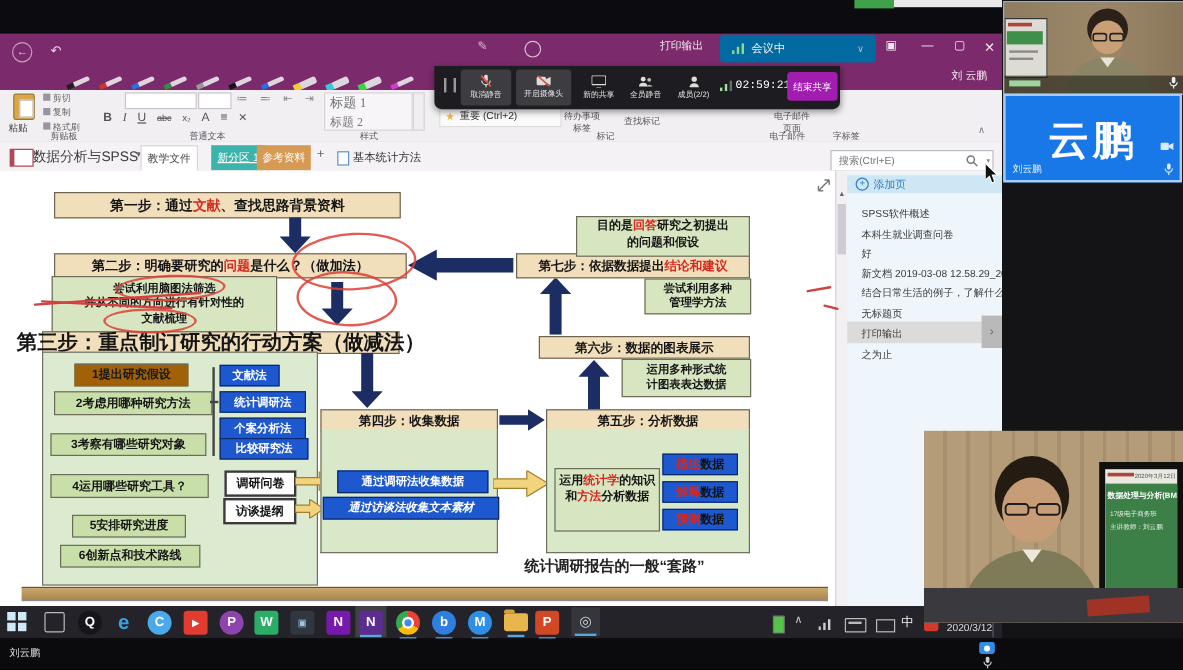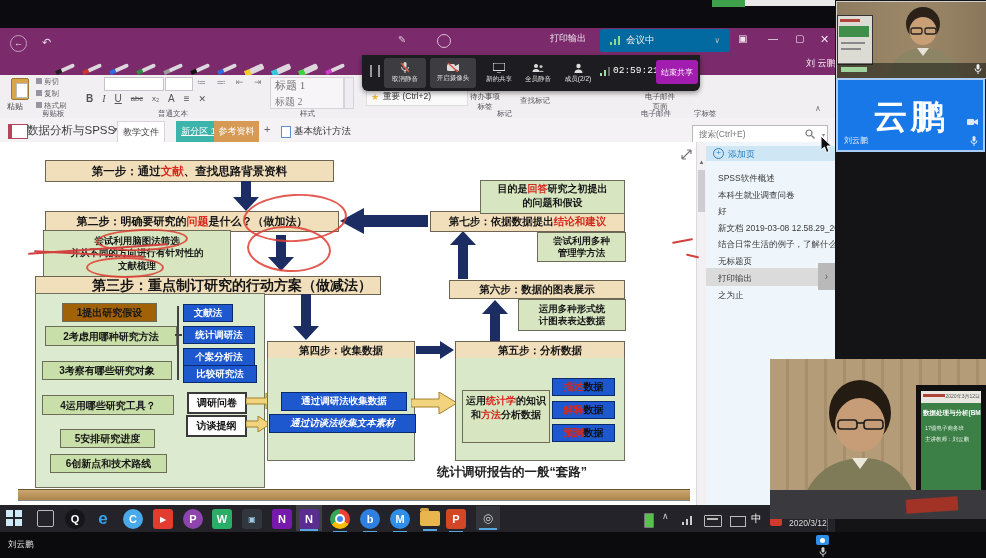--- a/index.html
+++ b/index.html
@@ -92,21 +92,21 @@
         <rect x="8" y="0" width="2" height="9" fill="#8fd98f"></rect>
       </svg>
     <span style="margin-left:26px;font-size:9.5px;color:#eee;">会议中</span>
     <span style="position:absolute;right:10px;font-size:8px;color:#bbb;">∨</span>
   </div>
   <div class="abs" style="left:738px;top:33px;font-size:10px;color:#f0e4ee;">▣</div>
   <div class="abs" style="left:768px;top:33px;font-size:10px;color:#f0e4ee;">—</div>
   <div class="abs" style="left:795px;top:33px;font-size:10px;color:#f0e4ee;">▢</div>
   <div class="abs" style="left:820px;top:33px;font-size:11px;color:#f0e4ee;">✕</div>
 
-  <div class="abs" style="left:793px;top:57px;font-size:9px;color:#f5eaf2;margin-left:13px;">刘 云鹏</div>
+  <div class="abs" style="left:793px;top:57px;font-size:9px;color:#f5eaf2;">刘 云鹏</div>
 
   <div class="abs" style="left:0;top:75px;width:835px;height:43px;background:#f2eff3;border-bottom:1px solid #d5cfd8;"></div>
   <div class="abs" style="left:11px;top:78px;width:16px;height:20px;background:#d9a74a;border:1px solid #9a7733;border-radius:2px;">
     <span class="abs" style="left:4px;top:4px;width:10px;height:13px;background:#fff;border:1px solid #bbb;"></span>
   </div>
   <div class="abs" style="left:7px;top:101px;font-size:8px;color:#444;">粘贴</div>
   <div class="abs" style="left:36px;top:77px;font-size:7.5px;color:#666;"><span style="display:inline-block;width:6px;height:6px;background:#9a94a0;margin-right:2px;"></span><span>剪切</span></div>
   <div class="abs" style="left:36px;top:89px;font-size:7.5px;color:#666;"><span style="display:inline-block;width:6px;height:6px;background:#9a94a0;margin-right:2px;"></span><span>复制</span></div>
   <div class="abs" style="left:36px;top:101px;font-size:7.5px;color:#666;"><span style="display:inline-block;width:6px;height:6px;background:#9a94a0;margin-right:2px;"></span><span>格式刷</span></div>
   <div class="abs" style="left:104px;top:77px;width:58px;height:12px;background:#fff;border:1px solid #c8c2cc;"></div>
@@ -238,21 +238,21 @@
   <div class="abs grn" style="left:43px;top:230px;width:186px;height:45px;font-size:9.5px;">
     <span>尝试利用脑图法筛选</span>
     <span>并从不同的方向进行有针对性的</span>
     <span>文献梳理</span>
   </div>
   <div class="abs ellipse" style="left:96px;top:229px;width:88px;height:18px;transform:rotate(-2deg);z-index:6;"></div>
   <div class="abs scrib" style="left:28px;top:248px;width:140px;height:2px;transform:rotate(-4deg);z-index:6;"></div>
   <div class="abs scrib" style="left:34px;top:253px;width:110px;height:2px;transform:rotate(3deg);z-index:6;"></div>
   <div class="abs ellipse" style="left:86px;top:257px;width:74px;height:17px;z-index:6;"></div>
 
-  <div class="abs tan" style="left:35px;top:276px;width:296px;height:17px;font-size:14px;padding-left:48px;">第三步：重点制订研究的行动方案（做减法）</div>
+  <div class="abs tan" style="left:35px;top:276px;width:296px;height:17px;font-size:17px;">第三步：重点制订研究的行动方案（做减法）</div>
 
   <div class="abs" style="left:35px;top:293px;width:228px;height:193px;background:#dcead0;border:1px solid #70705e;"></div>
   <div class="abs grn" style="left:62px;top:303px;width:93px;height:17px;font-size:10px;background:#a16207;">1提出研究假设</div>
   <div class="abs grn" style="left:45px;top:326px;width:130px;height:18px;font-size:10px;background:#c9dfa9;">2考虑用哪种研究方法</div>
   <div class="abs grn" style="left:42px;top:361px;width:128px;height:17px;font-size:10px;background:#c9dfa9;">3考察有哪些研究对象</div>
   <div class="abs grn" style="left:42px;top:395px;width:130px;height:18px;font-size:10px;background:#c9dfa9;">4运用哪些研究工具？</div>
   <div class="abs grn" style="left:60px;top:429px;width:93px;height:17px;font-size:10px;background:#c9dfa9;">5安排研究进度</div>
   <div class="abs grn" style="left:50px;top:454px;width:115px;height:17px;font-size:10px;background:#c9dfa9;">6创新点和技术路线</div>
   <div class="abs" style="left:177px;top:306px;width:3px;height:74px;border-left:2px solid #444;"></div>
   <div class="abs" style="left:175px;top:334px;width:7px;height:2px;background:#444;"></div>

